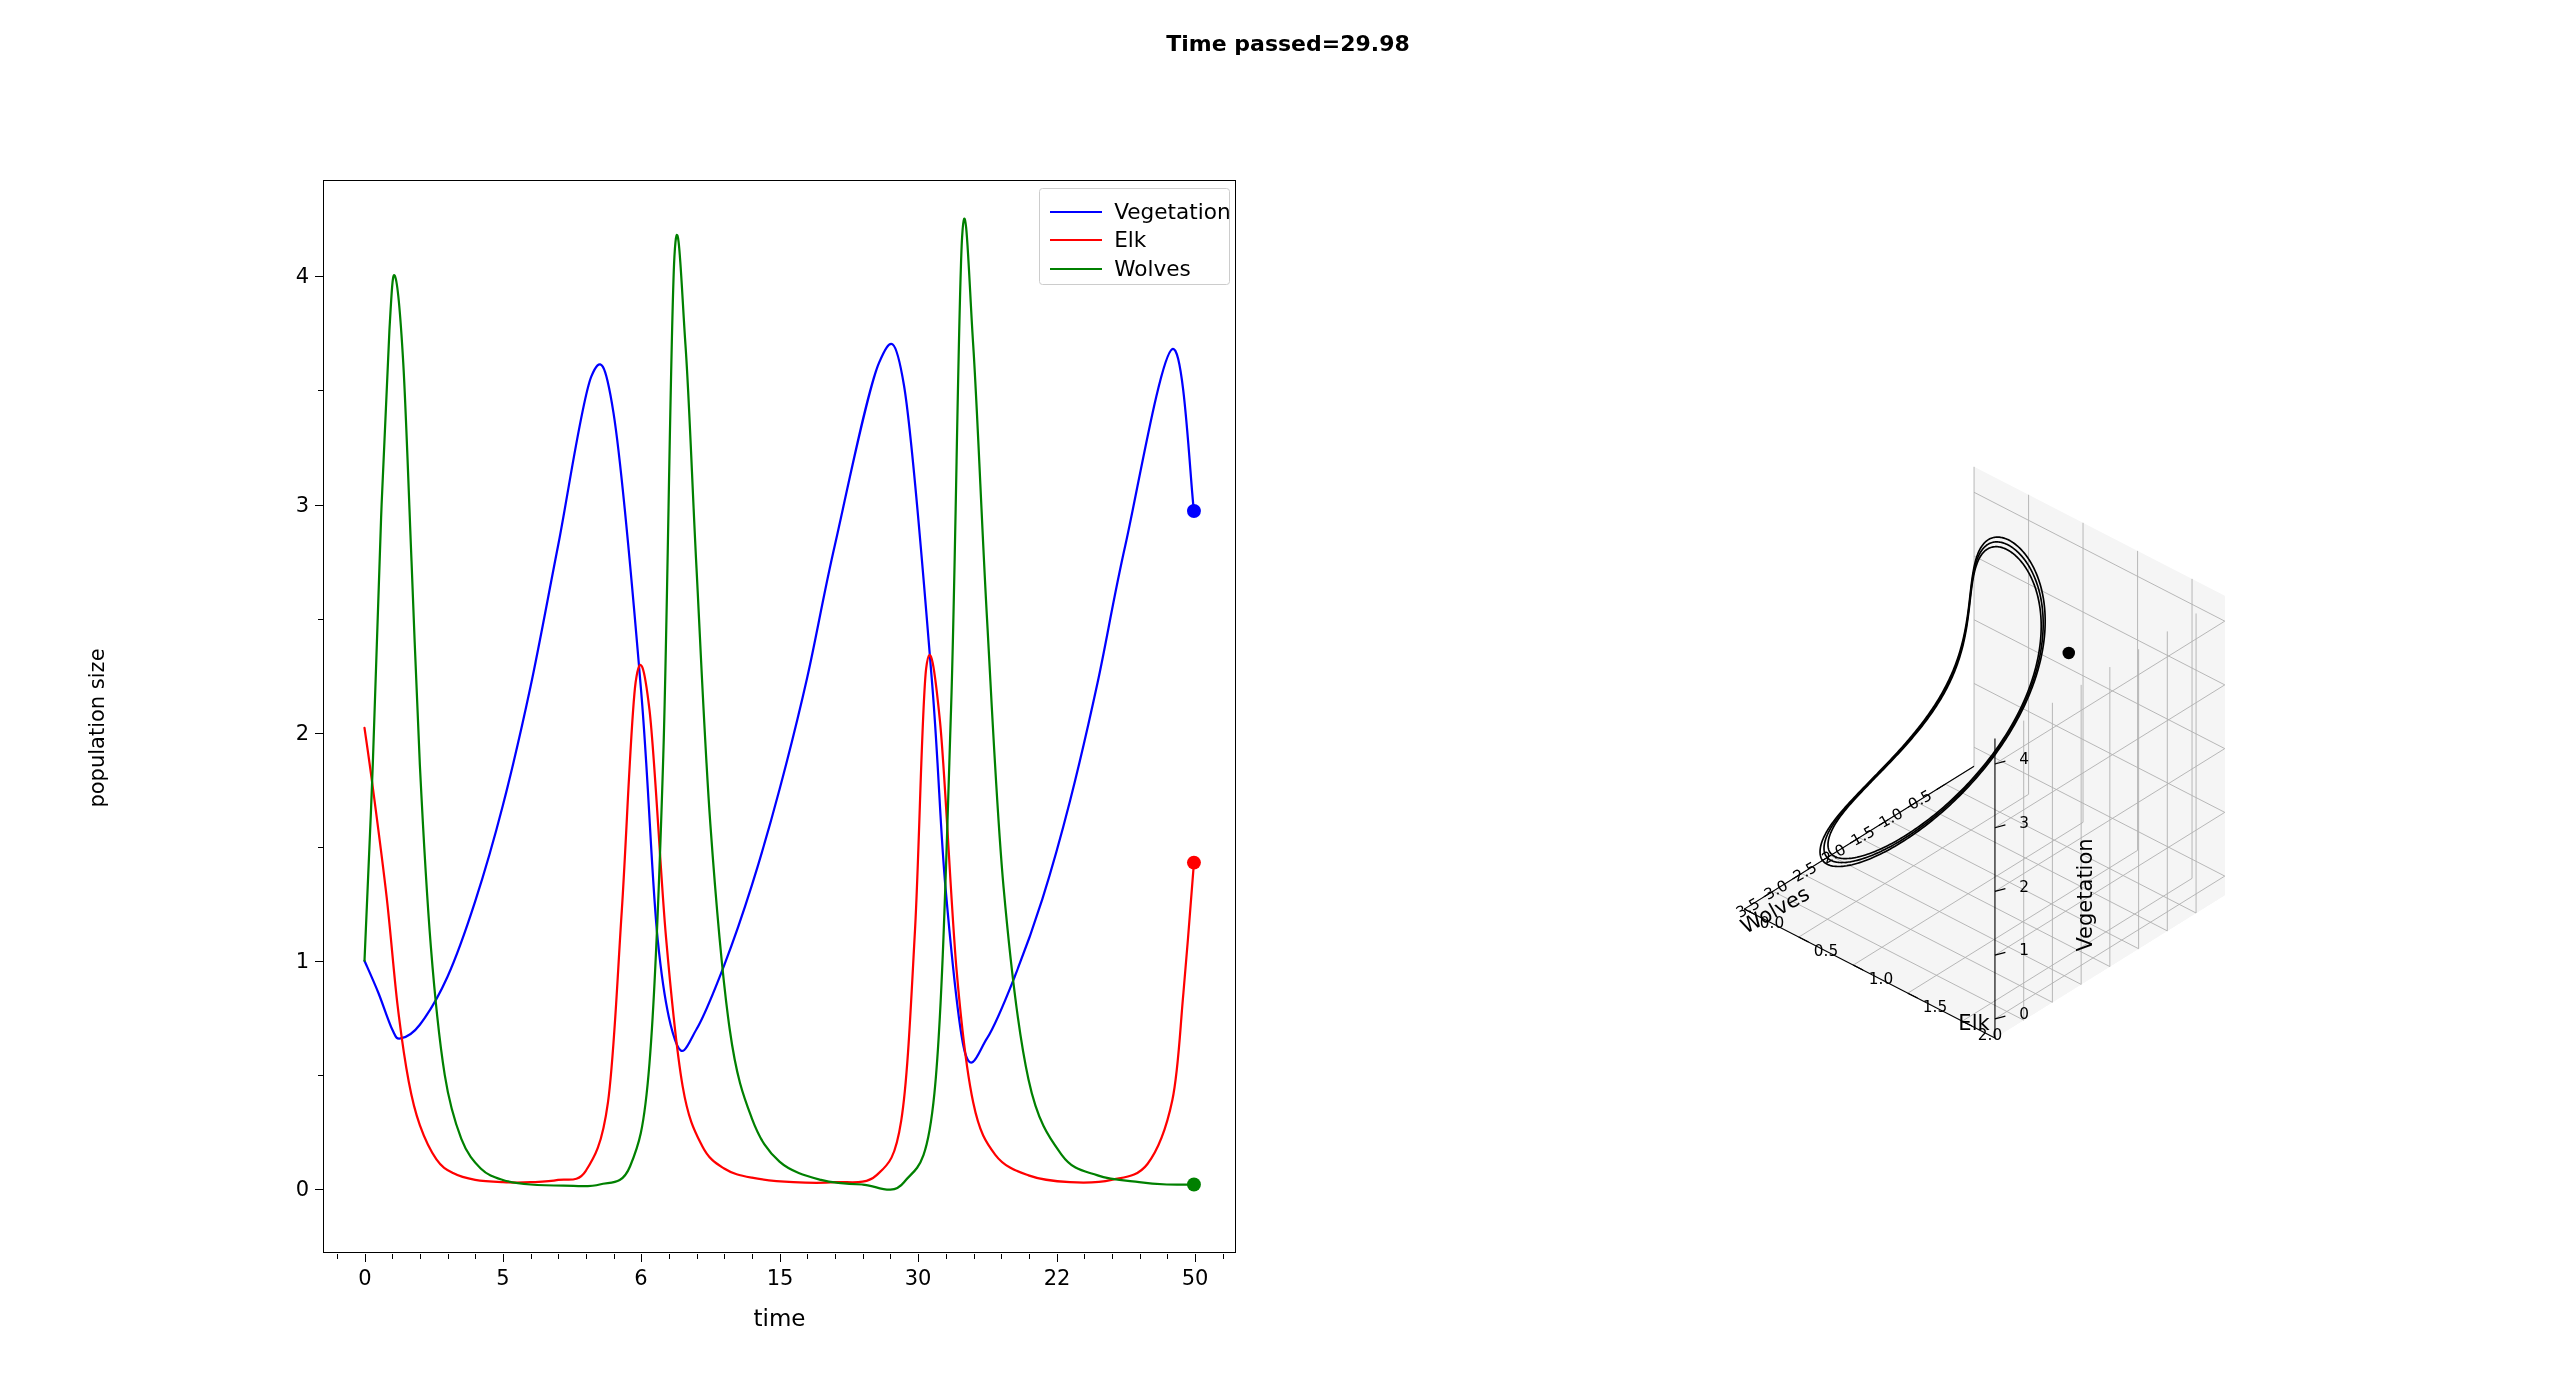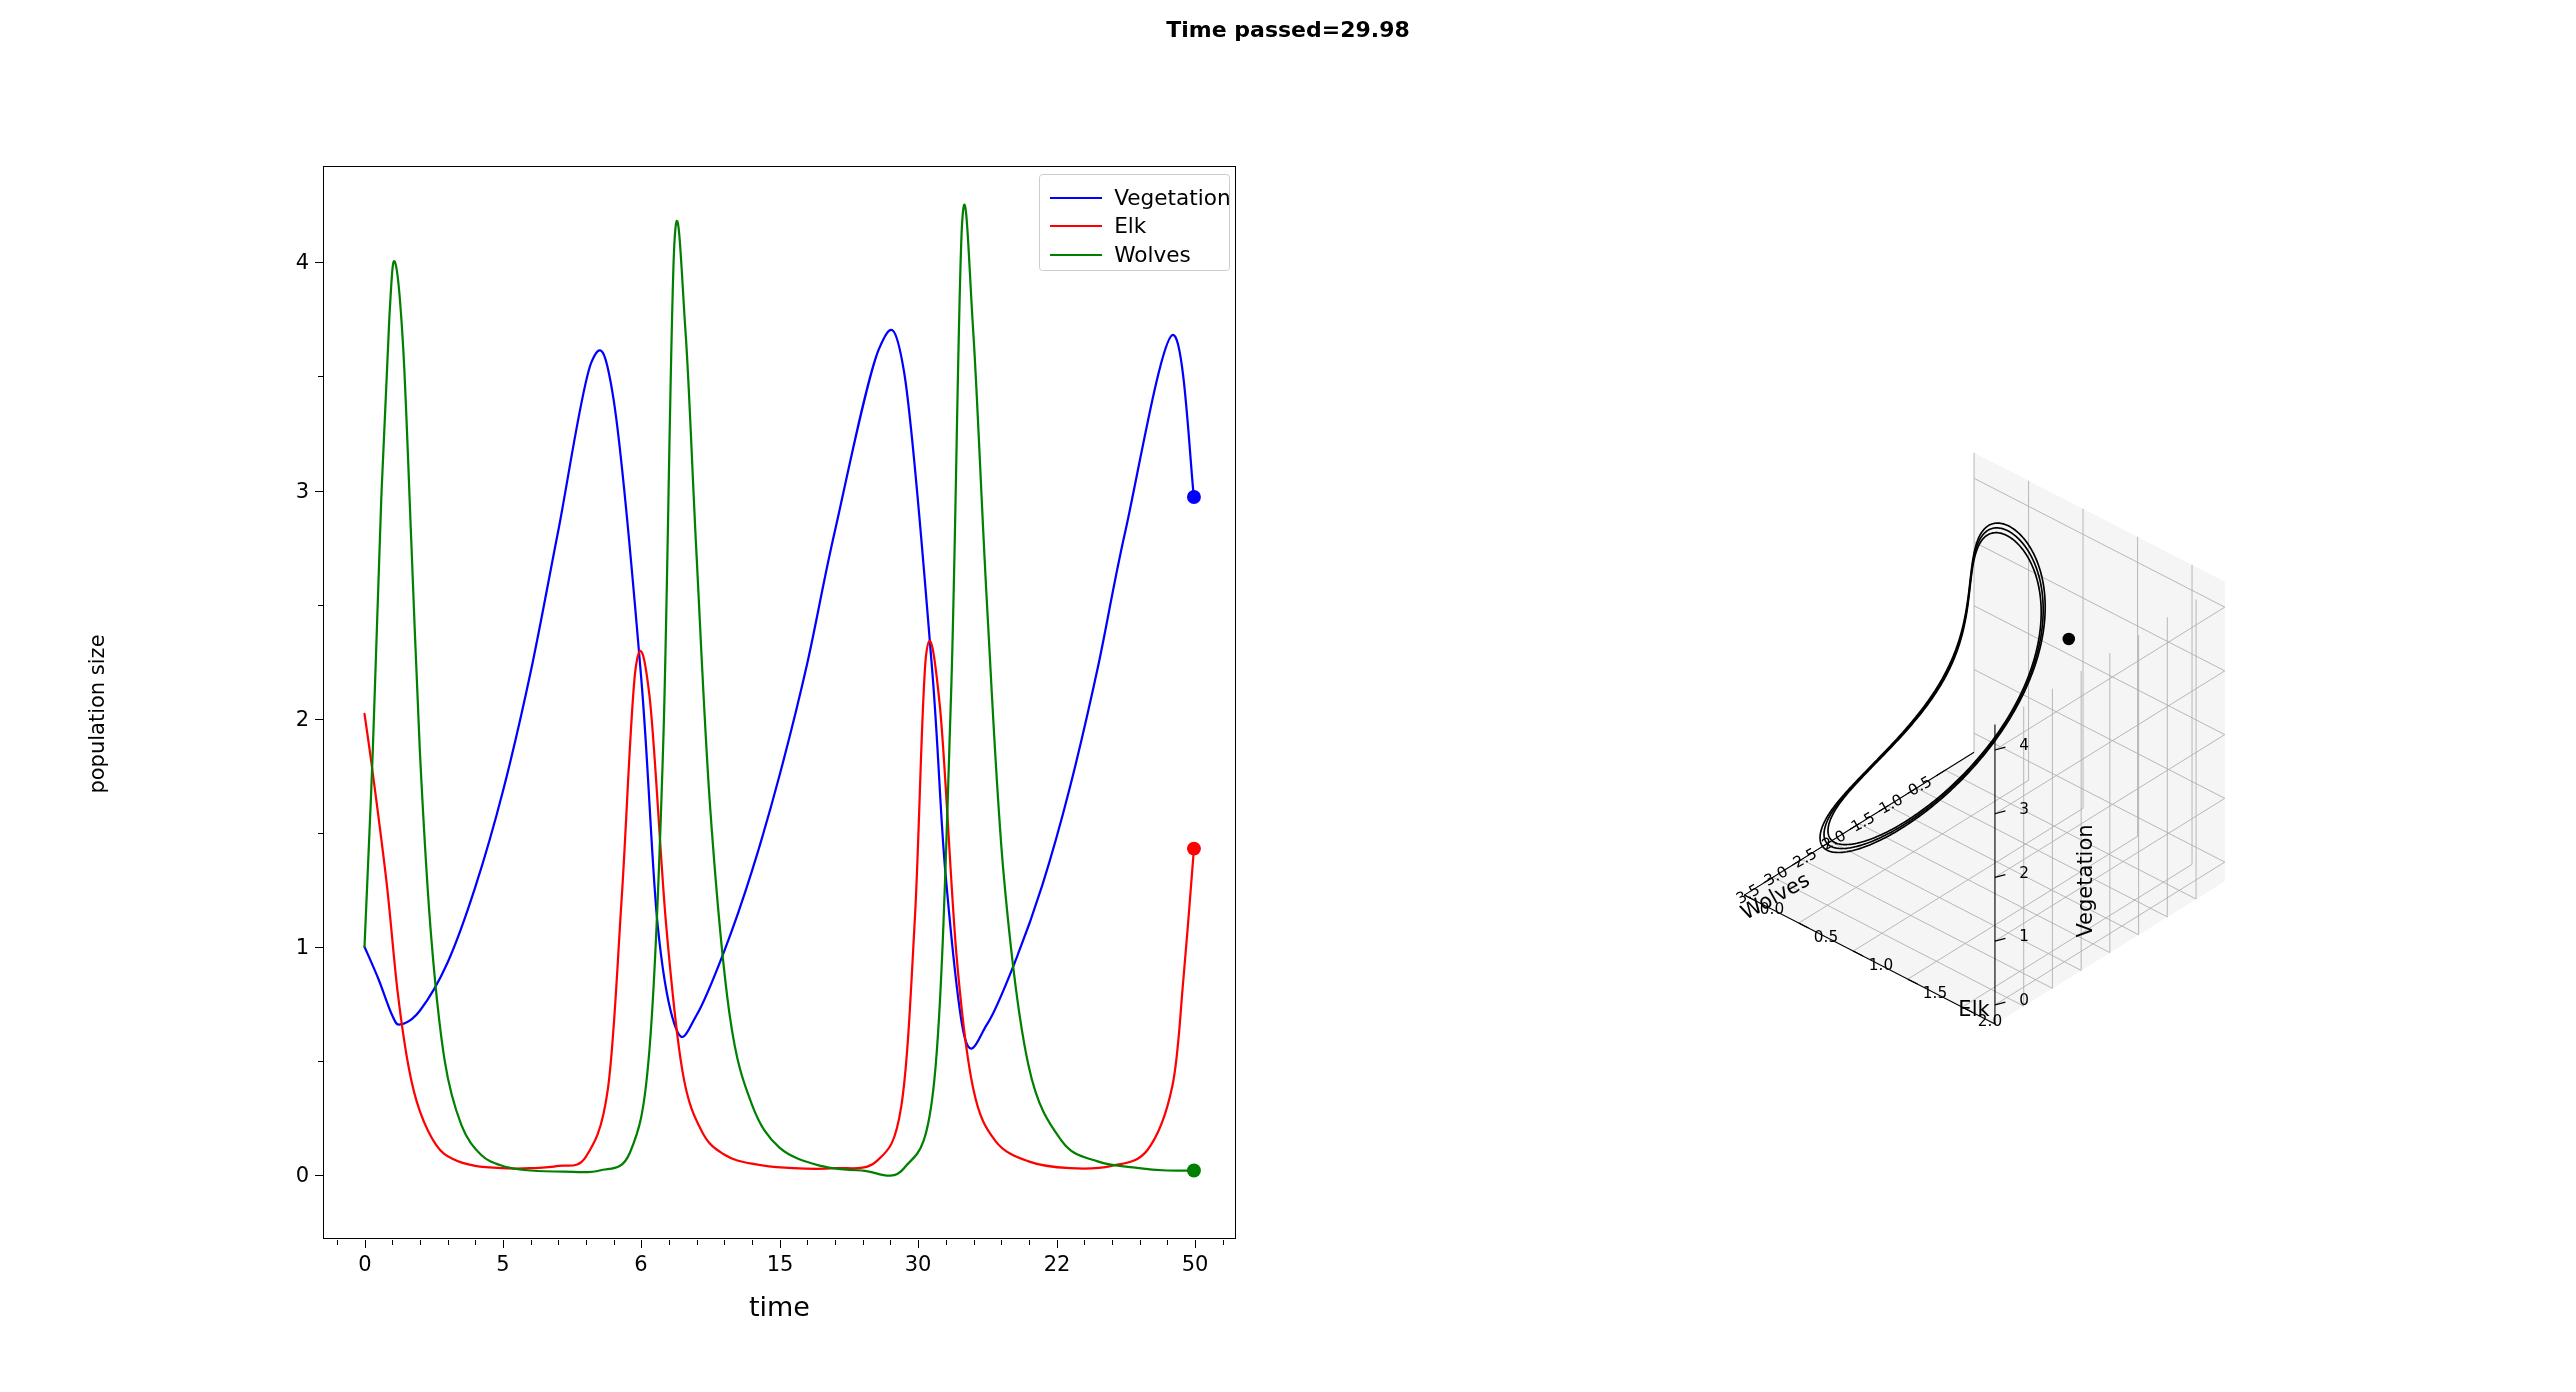--- a/index.html
+++ b/index.html
@@ -1,21 +1,21 @@
 <!DOCTYPE html>
 <html style="font-size:11px"><head>
 <meta charset="utf-8">
 <style>
   html,body{margin:0;padding:0;}
   body{
     width:2576px;height:1392px;background:#ffffff;
     font-family:"DejaVu Sans", sans-serif;
     overflow:hidden;position:relative;
   }
-  #figure{position:absolute;left:0;top:0;width:2576px;height:1176px;}
+  #figure{position:absolute;left:0;top:14px;width:2576px;height:1176px;}
 
   
   #suptitle{
     position:absolute;left:0;top:17.4px;width:2576px;
     text-align:center;font-size:22px;font-weight:bold;color:#000;
     letter-spacing:0px;
   }
 
   
   #ax2d{position:absolute;left:323px;top:166px;width:913px;height:1073px;}
@@ -29,21 +29,21 @@
 
   
   .tick-x{position:absolute;width:0;height:8.4px;border-left:1.5px solid #000;top:1240px;}
   .tick-x.minor{height:4.9px;}
   .tick-y{position:absolute;height:0;width:8.4px;border-top:1.5px solid #000;left:315px;}
   .tick-y.minor{width:4.9px;left:318px;}
 
   .xticklabel{position:absolute;font-size:21px;color:#000;text-align:center;transform:translateX(-50%);top:1252px;}
   .yticklabel{position:absolute;font-size:21px;color:#000;text-align:right;transform:translateY(-50%);right:2267px;width:63px;}
 
-  #xlabel2d{position:absolute;left:323px;top:1291px;width:913px;text-align:center;font-size:27px;color:#000;}
+  #xlabel2d{position:absolute;left:323px;top:1291px;width:913px;text-align:center;font-size:23px;color:#000;}
   #ylabel2d{
     position:absolute;left:-42px;top:702px;width:278px;text-align:center;
     font-size:21px;color:#000;transform:rotate(-90deg);transform-origin:center center;
   }
 
   
   #legend{
     position:absolute;left:1039px;top:174px;width:191px;height:97px;
     background:#fff;border:0.8px solid #cccccc;border-radius:3.5px;
     box-sizing:border-box;padding:8.4px 9.7px;

